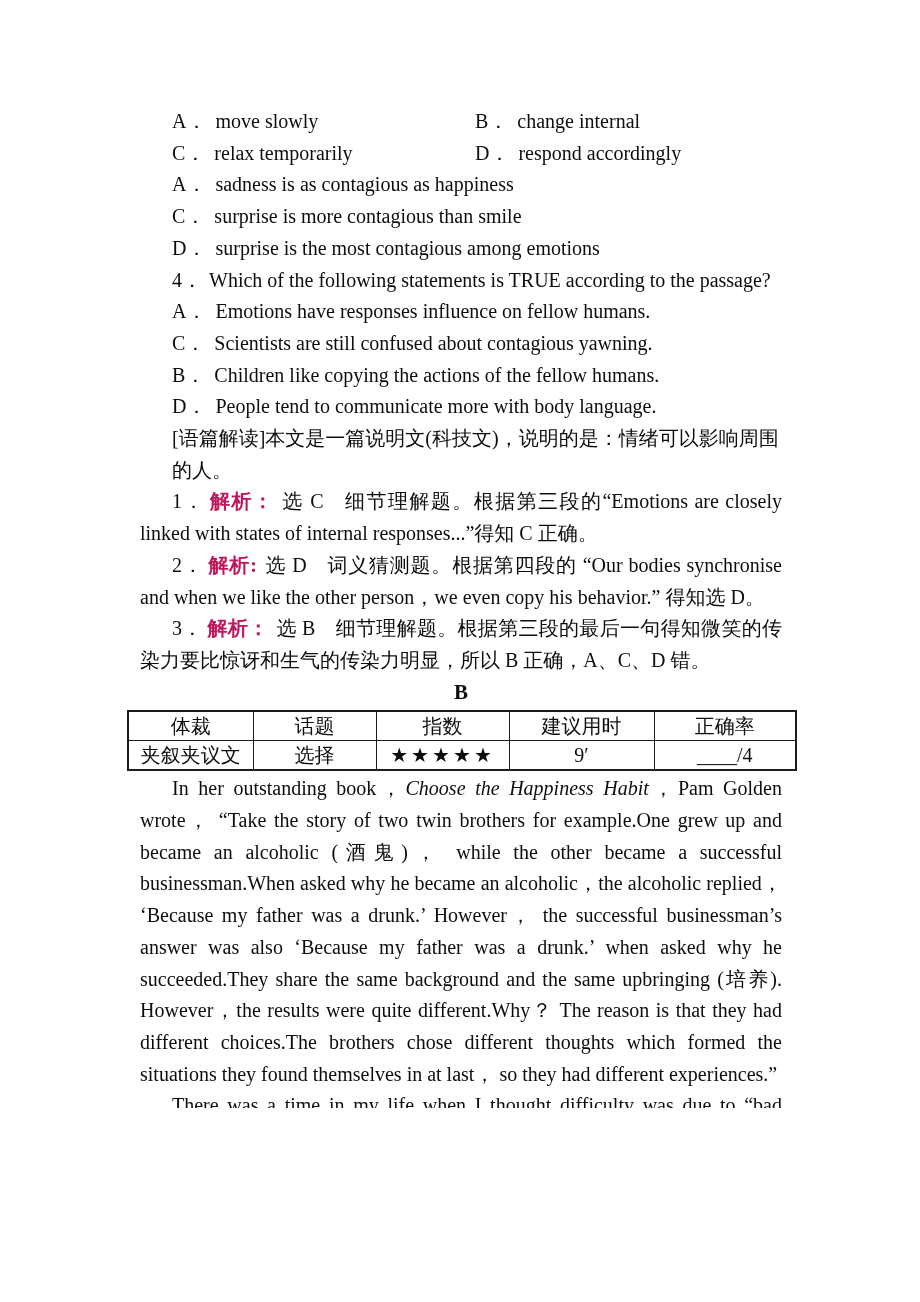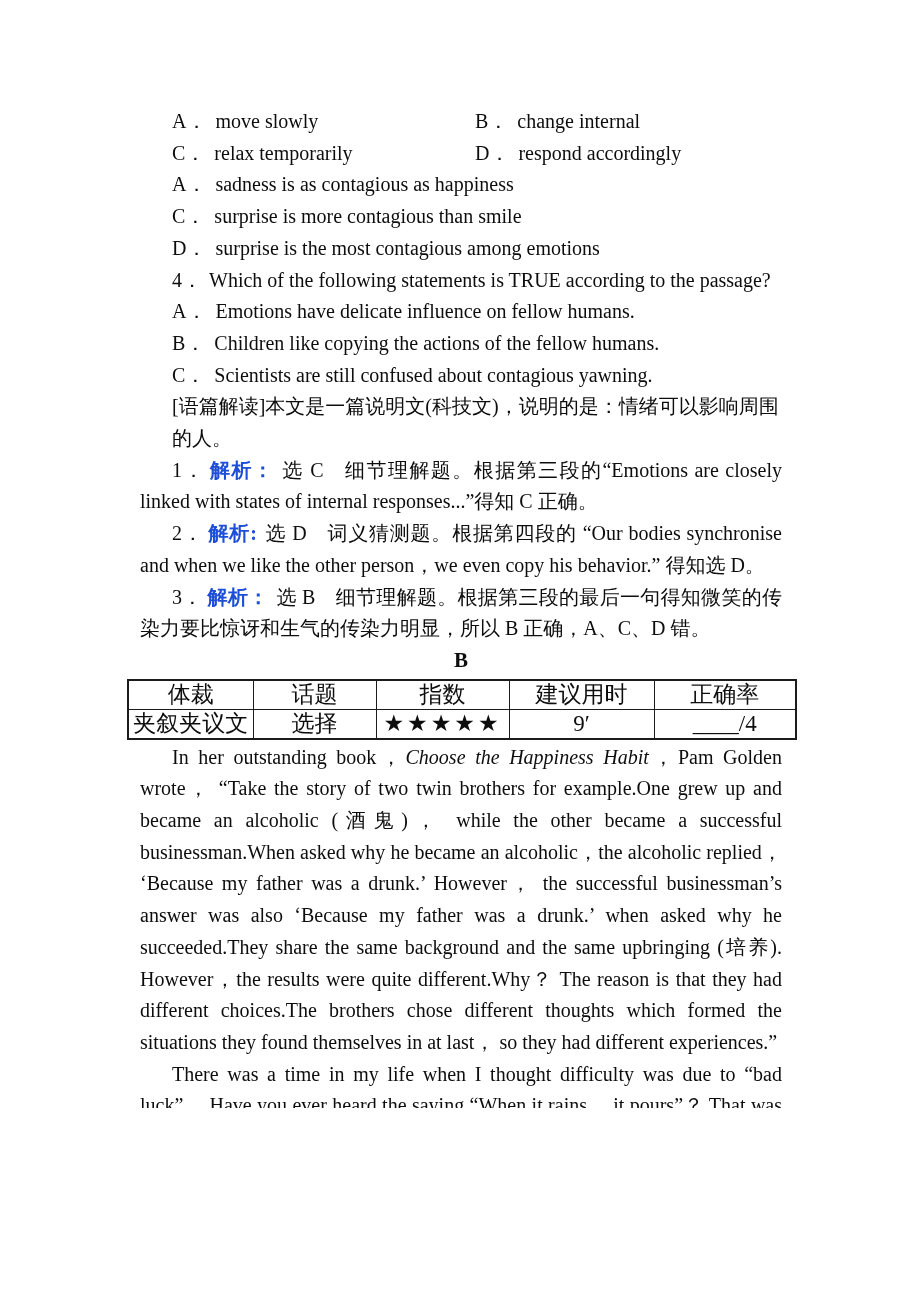--- a/index.html
+++ b/index.html
@@ -17,32 +17,32 @@
   .opt-row .cell-a{width:303px;}
   .opt-row .cell-b{flex:1;}
   .opt-single{padding-left:32px;line-height:31.7px;}
   .lbl{margin-right:9px;}
   .stem{padding-left:32px;line-height:31.7px;}
   .stem .num{margin-right:7px;}
   .guide{padding-left:32px;line-height:31.7px;}
   .guide-label{font-weight:normal;}
   .ans{text-align:justify;text-indent:32px;line-height:31.7px;}
   .ans .num{margin-right:5px;}
-  .jiexi{color:#1d4ed8;font-weight:bold;margin-right:8px;}
+  .jiexi{color:#be185d;font-weight:bold;margin-right:8px;}
   .section-b{text-align:center;font-weight:bold;font-size:21px;line-height:31.7px;}
   table.info{
     border-collapse:collapse;table-layout:fixed;
     width:668px;margin:2px 0 2px -13px;
     border:2px solid #1c1c1c;
   }
   table.info td{
     border:1.5px solid #1c1c1c;
     text-align:center;vertical-align:middle;
     height:28px;padding:0 2px;
-    font-size:23px;line-height:27px;
+    font-size:20px;line-height:27px;
   }
   .stars{letter-spacing:3px;font-size:20px;}
   .para{text-align:justify;text-indent:32px;line-height:31.7px;}
   .italic{font-style:italic;}
 </style>
 </head>
 <body>
 
 <div class="page">
   <div class="content">
@@ -54,23 +54,24 @@
     <div class="opt-row">
       <div class="cell-a"><span class="lbl">C．</span><span>relax temporarily</span></div>
       <div class="cell-b"><span class="lbl">D．</span><span>respond accordingly</span></div>
     </div>
 
     <p class="opt-single"><span class="lbl">A．</span><span>sadness is as contagious as happiness</span></p>
     <p class="opt-single"><span class="lbl">C．</span><span>surprise is more contagious than smile</span></p>
     <p class="opt-single"><span class="lbl">D．</span><span>surprise is the most contagious among emotions</span></p>
 
     <p class="stem"><span class="num">4．</span><span>Which of the following statements is TRUE according to the passage?</span></p>
-    <p class="opt-single"><span class="lbl">A．</span><span>Emotions have delicate influence on fellow humans.</span></p>
+    <p class="opt-single"><span class="lbl">A．</span><span>Emotions have responses influence on fellow humans.</span></p>
+    <p class="opt-single"><span class="lbl">C．</span><span>Scientists are still confused about contagious yawning.</span></p>
     <p class="opt-single"><span class="lbl">B．</span><span>Children like copying the actions of the fellow humans.</span></p>
-    <p class="opt-single"><span class="lbl">C．</span><span>Scientists are still confused about contagious yawning.</span></p>
+    <p class="opt-single"><span class="lbl">D．</span><span>People tend to communicate more with body language.</span></p>
 
     <p class="guide"><span class="guide-label">[语篇解读]</span><span>本文是一篇说明文(科技文)，说明的是：情绪可以影响周围的人。</span></p>
 
     <p class="ans"><span class="num">1．</span><span class="jiexi">解析：</span><span>选 C 细节理解题。根据第三段的“Emotions are closely linked with states of internal responses...”得知 C 正确。</span></p>
     <p class="ans"><span class="num">2．</span><span class="jiexi">解析:</span><span>选 D 词义猜测题。根据第四段的 “Our bodies synchronise and when we like the other person，we even copy his behavior.” 得知选 D。</span></p>
     <p class="ans"><span class="num">3．</span><span class="jiexi">解析：</span><span>选 B 细节理解题。根据第三段的最后一句得知微笑的传染力要比惊讶和生气的传染力明显，所以 B 正确，A、C、D 错。</span></p>
 
     <div class="section-b">B</div>
 
     <table class="info">

